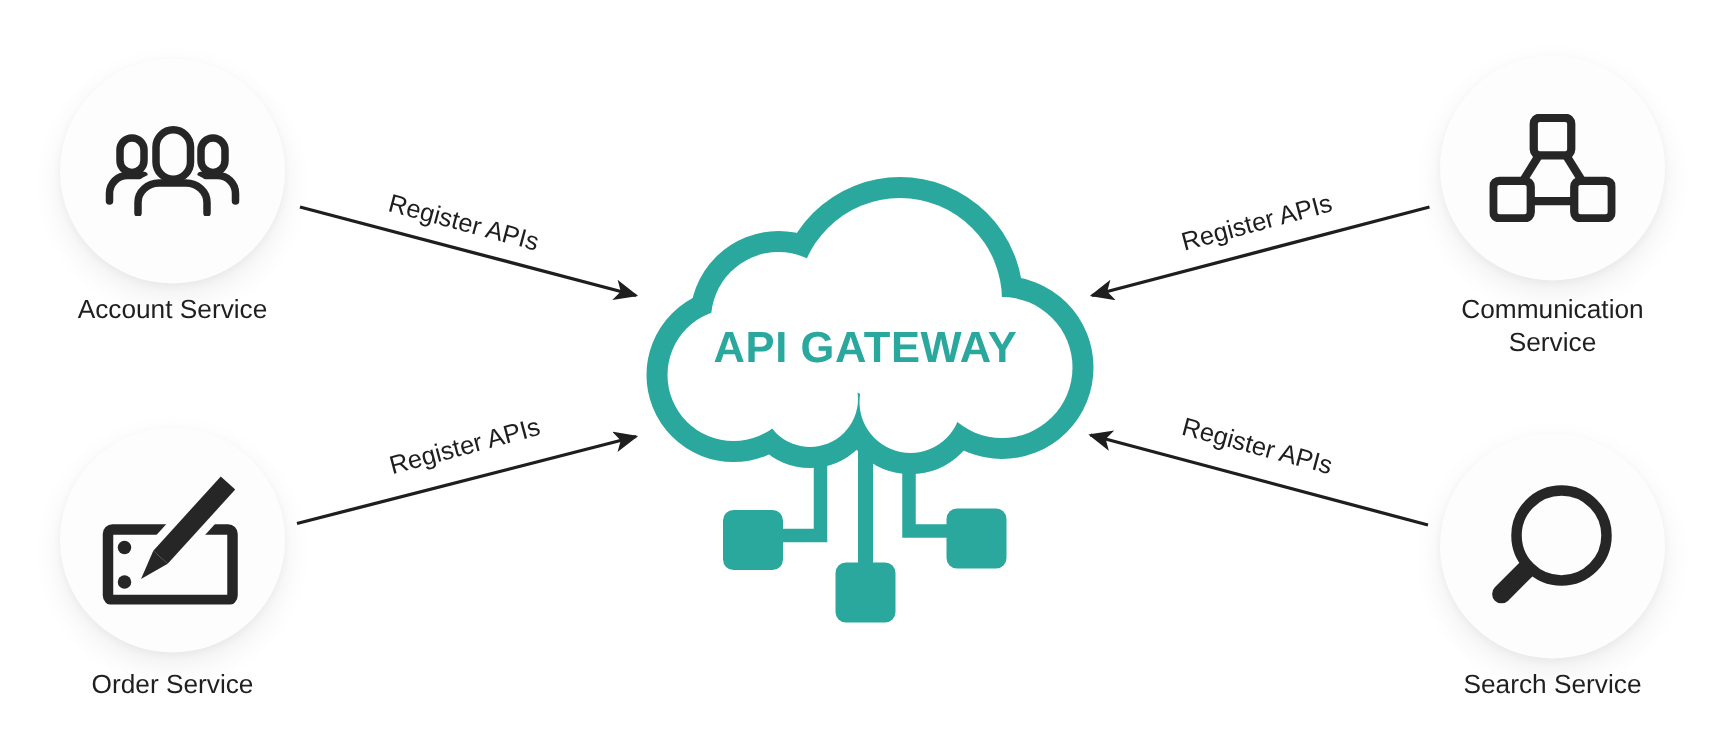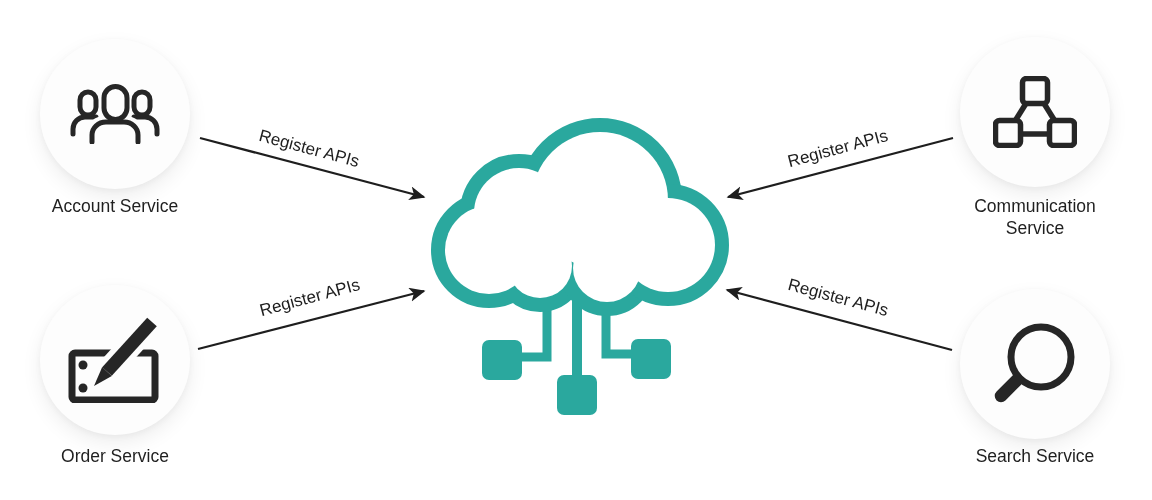--- a/index.html
+++ b/index.html
@@ -118,20 +118,21 @@
     <g fill="#ffffff">
       <circle cx="600" cy="200" r="68"></circle>
       <circle cx="519" cy="213" r="45"></circle>
       <circle cx="489" cy="250" r="44"></circle>
       <circle cx="540" cy="266" r="32"></circle>
       <circle cx="607" cy="268" r="34"></circle>
       <circle cx="668" cy="245" r="47"></circle>
     </g>
   </svg>
 
+  <div class="gateway-title">API GATEWAY</div>
 
   <div class="service-circle circle-account">
     <svg class="icon-svg" width="90" height="60" viewBox="0 0 90 60" fill="none" stroke="var(--ink)" stroke-width="5" stroke-linecap="round">
       <path d="M3 50 v-5 a12 12 0 0 1 12-12 h11"></path>
       <path d="M87 50 v-5 a12 12 0 0 0 -12-12 h-11"></path>
       <rect x="10" y="8" width="16" height="23" rx="8"></rect>
       <rect x="64" y="8" width="16" height="23" rx="8"></rect>
       <path d="M22 58 V51 a14 13 0 0 1 14-13 h18 a14 13 0 0 1 14 13 v7" stroke="#fdfdfd" stroke-width="13"></path>
       <path d="M22 58 V51 a14 13 0 0 1 14-13 h18 a14 13 0 0 1 14 13 v7"></path>
       <rect x="34" y="2.5" width="23" height="33" rx="11.5" fill="#fdfdfd"></rect>

